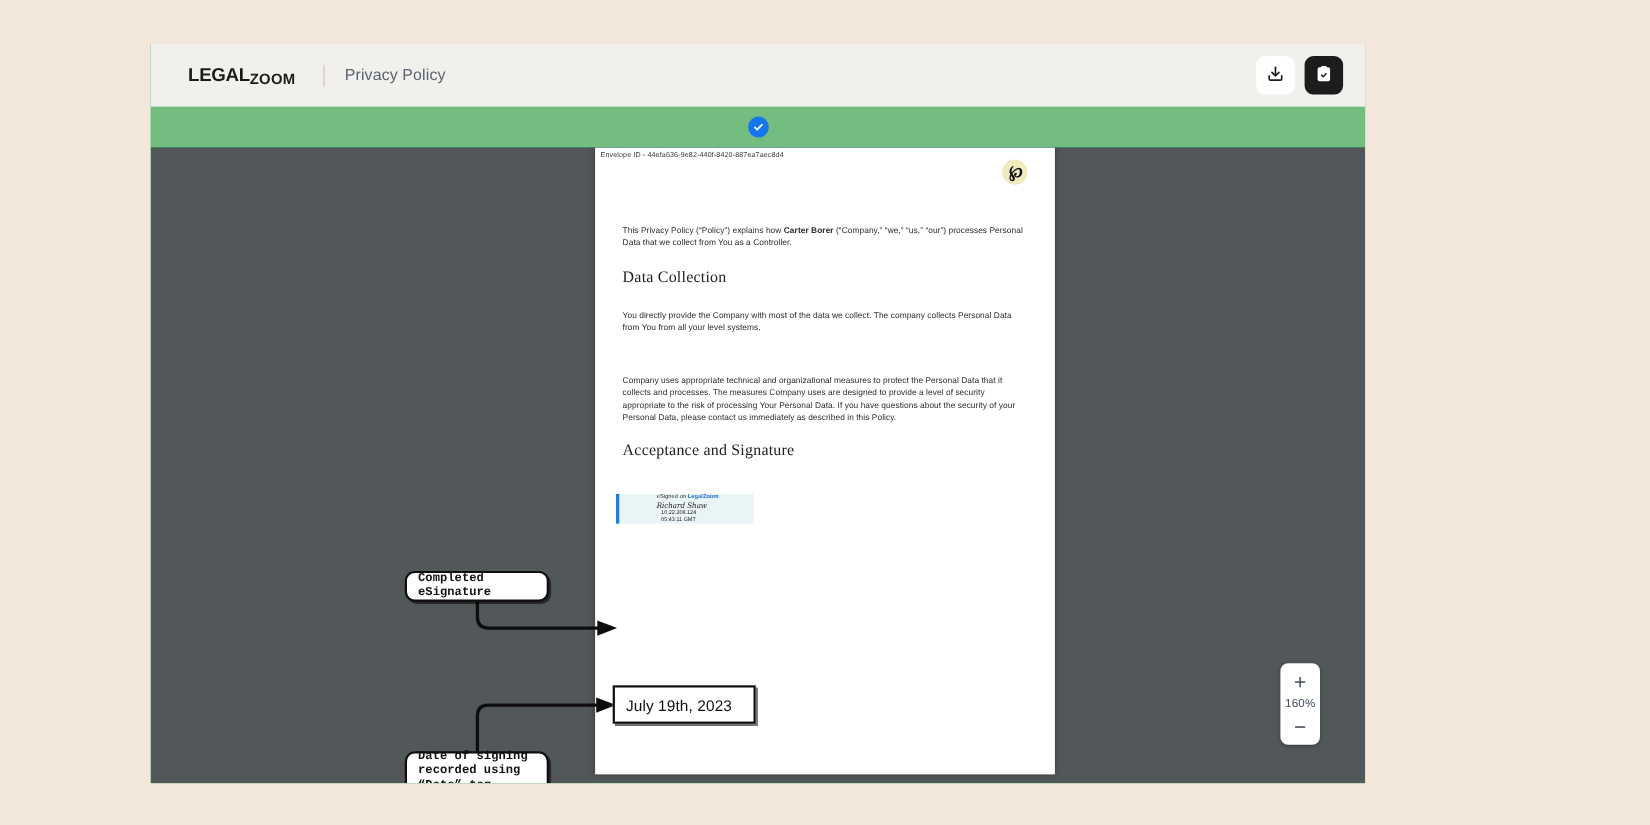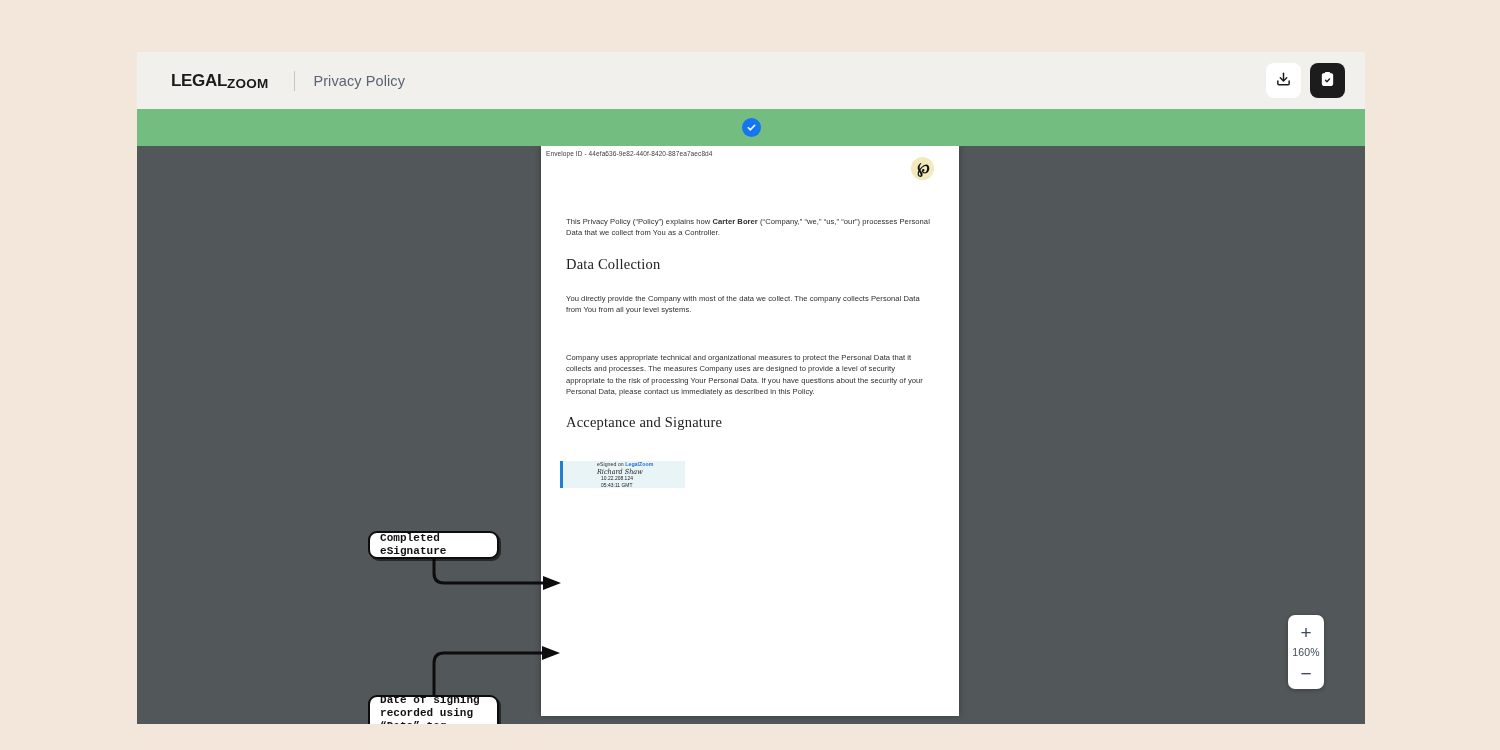--- a/index.html
+++ b/index.html
@@ -9,22 +9,22 @@
     height: 750px;
     overflow: hidden;
     background: #f3e7db;
     font-family: "Liberation Sans", sans-serif;
   }
 
   
   #app {
     position: absolute;
     left: 137px;
-    top: 52px;
-    width: 1228px;
+    top: 40px;
+    width: 1104px;
     height: 672px;
     overflow: hidden;
     background: #22c55e;
   }
 
   
   #header {
     position: relative;
     height: 57px;
     background: #f1f0ec;
@@ -382,20 +382,23 @@
     </svg>
 
     <div class="annot-box rounded" id="annot-sig-box">
       <span class="annot-label">Completed eSignature</span>
     </div>
 
     <div class="annot-box rounded" id="annot-date-box">
       <span class="annot-label">Date of signing recorded using “Date” tag</span>
     </div>
 
+    <div class="annot-box" id="value-date-box">
+      <span class="annot-value">July 19th, 2023</span>
+    </div>
 
     <div id="zoom-control">
       <button class="zoom-btn">+</button>
       <div id="zoom-level">160%</div>
       <button class="zoom-btn">−</button>
     </div>
 
   </div>
 </div>
 

